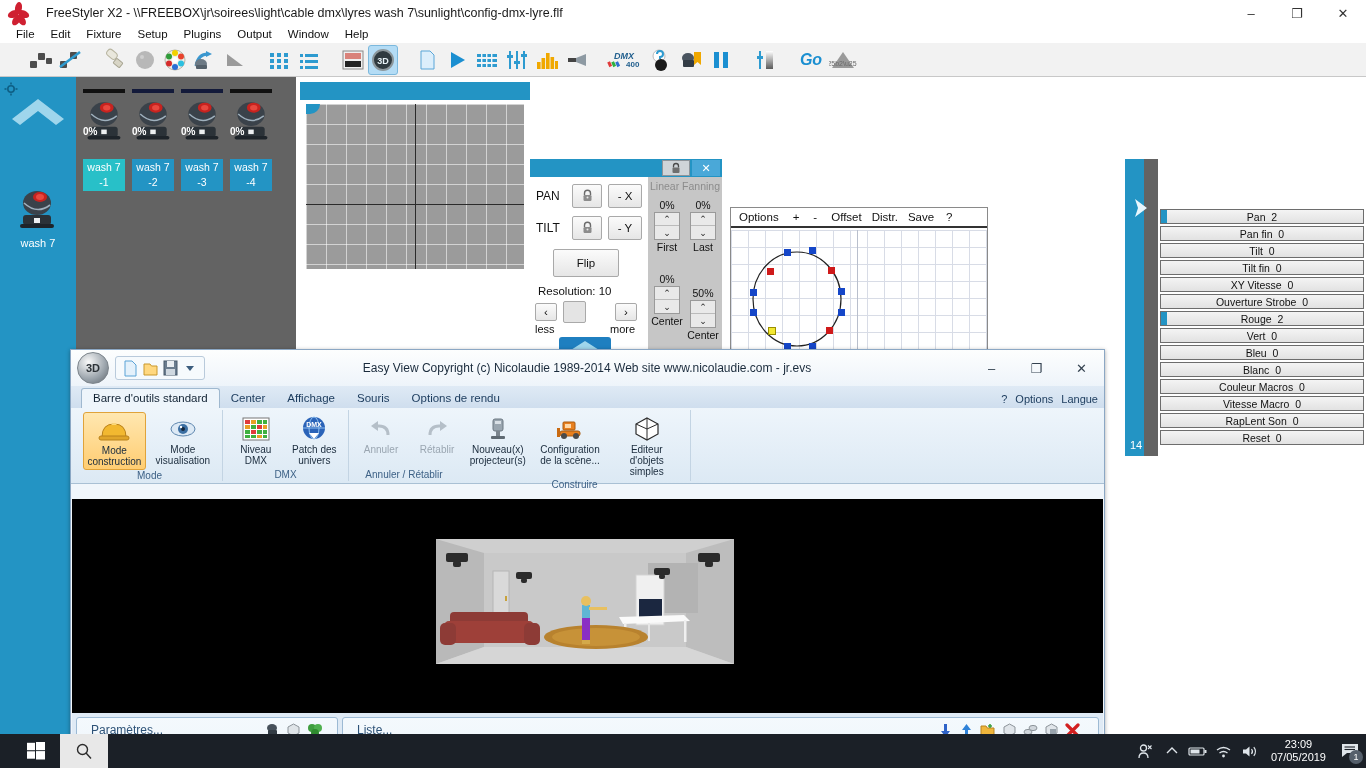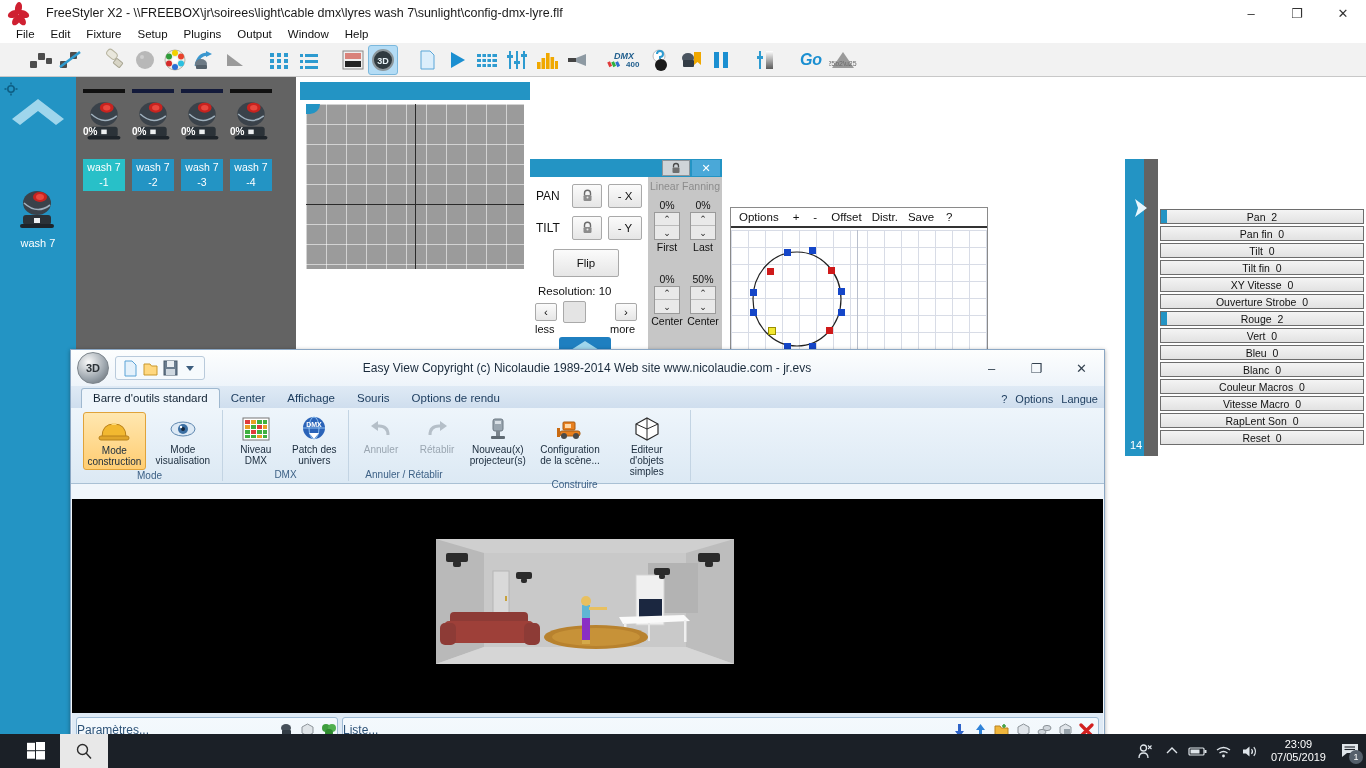--- a/index.html
+++ b/index.html
@@ -221,21 +221,21 @@
   .ev-scene { position:absolute; left:364px; top:40px; width:298px; height:125px; }
 
   .ev-bottom {
     position:absolute; left:1px; top:363px; width:1031px; height:120px;
     background:#dfeaf5; display:flex; padding:4px;
   }
   .pane {
     background:linear-gradient(#f4f9fd,#e4eff8);
     border:1px solid #9dbad4; border-radius:3px; position:relative;
   }
-  .pane-hdr { height:24px; display:flex; align-items:center; padding:0 0;
+  .pane-hdr { height:24px; display:flex; align-items:center; padding:0 14px;
               font-size:12px; color:#2d5277; }
   .pane-hdr .sp { flex:1; }
   .pane-tabs { height:21px; display:flex; align-items:flex-end; padding-left:6px; gap:1px; }
   .ptab {
     font-size:11px; color:#123; padding:2px 8px 3px 6px;
     border:1px solid #9dbad4; border-bottom:none; border-radius:7px 7px 0 0;
     display:flex; align-items:center; gap:3px; background:#eaf3fa;
   }
   .ptab.active { background:linear-gradient(#fff3cf,#ffe398); font-weight:bold; }
 
@@ -718,21 +718,21 @@
         <div class="lf-cap">Last</div>
       </div>
       <div class="lf-col" style="left:2px;top:96px">
         <div class="lf-pct">0%</div>
         <div class="lf-spin">
             <div>⌃</div>
             <div>⌄</div>
           </div>
         <div class="lf-cap">Center</div>
       </div>
-      <div class="lf-col" style="left:38px;top:96px">
+      <div class="lf-col" style="left:38px;top:110px">
         <div class="lf-pct">50%</div>
         <div class="lf-spin">
             <div>⌃</div>
             <div>⌄</div>
           </div>
         <div class="lf-cap">Center</div>
       </div>
     </div>
 
     <div class="opt-panel">

